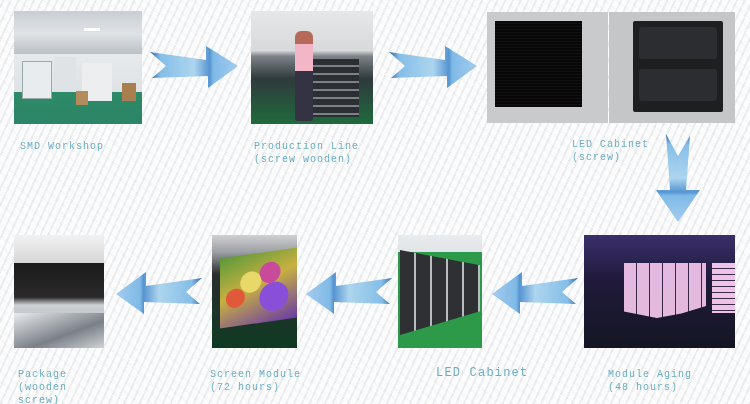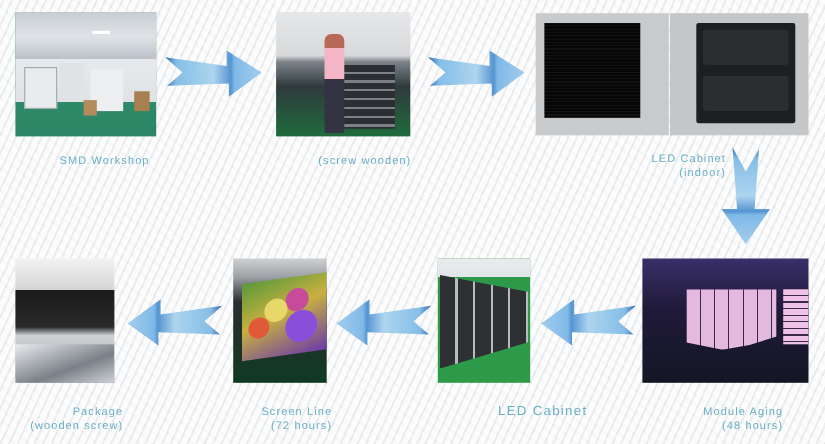--- a/index.html
+++ b/index.html
@@ -6,23 +6,23 @@
   body {
     width: 750px; height: 404px; position: relative; overflow: hidden;
     background: #f4f5f6;
     background-image:
       repeating-linear-gradient(115deg, rgba(255,255,255,0.7) 0 2px, rgba(225,228,232,0.5) 2px 4px, rgba(255,255,255,0.6) 4px 7px),
       repeating-linear-gradient(40deg, rgba(235,237,240,0.5) 0 3px, rgba(255,255,255,0.4) 3px 8px);
     font-family: "DejaVu Sans", sans-serif;
   }
   .photo { position: absolute; overflow: hidden; }
   .label {
-    position: absolute; text-align: right; color: #6aaec4;
+    position: absolute; text-align: left; color: #6aaec4;
     font-size: 10px; letter-spacing: 1px; line-height: 13px;
-    font-family: Liberation Sans, sans-serif;
+    font-family: Liberation Mono, monospace;
   }
   .label.big { font-size: 12px; letter-spacing: 1.2px; }
   .label span { display: block; }
   .arrow { position: absolute; }
 
   
   #p-smd {
     left: 14px; top: 11px; width: 128px; height: 113px;
     background:
       linear-gradient(180deg, #c9ced4 0%, #dfe3e7 20%, #b9c0c6 38%, transparent 38%),
@@ -146,39 +146,40 @@
 
 <svg class="arrow" style="left:148px; top:44px;" width="92" height="48" viewBox="0 0 92 48">
   <path d="M2 8 L58 16 L58 2 L90 22 L60 44 L60 32 L4 34 L18 22 Z" fill="url(#arrowGrad)" opacity="0.95"></path>
 </svg>
 
 <div class="photo" id="p-prod">
   <div class="rack"></div>
     <div class="person"></div>
 </div>
 <div class="label" style="left:254px; top:140px; width:120px;">
+  <span>Production Line</span>
   <span>(screw wooden)</span>
 </div>
 
 <svg class="arrow" style="left:387px; top:44px;" width="92" height="48" viewBox="0 0 92 48">
   <path d="M2 8 L58 16 L58 2 L90 22 L60 44 L60 32 L4 34 L18 22 Z" fill="url(#arrowGrad)" opacity="0.95"></path>
 </svg>
 
 <div class="photo" id="p-mod-front">
   <div class="grid"></div>
 </div>
 <div class="photo" id="p-mod-back">
   <div class="board">
       <div class="b1"></div>
       <div class="b2"></div>
     </div>
 </div>
 <div class="label" style="left:572px; top:138px; width:88px;">
   <span>LED Cabinet</span>
-  <span>(indoor)</span>
+  <span>(screw)</span>
 </div>
 
 <svg class="arrow" style="left:654px; top:132px;" width="50" height="92" viewBox="0 0 50 92">
   <defs>
     <linearGradient id="arrowGradV" x1="0" y1="0" x2="0" y2="1">
       <stop offset="0" stop-color="#2a5fa8"></stop>
       <stop offset="0.12" stop-color="#7fbbe6"></stop>
       <stop offset="0.5" stop-color="#a9d3ee"></stop>
       <stop offset="0.66" stop-color="#4d8fcf"></stop>
       <stop offset="0.7" stop-color="#79b6e6"></stop>
@@ -209,21 +210,21 @@
 </div>
 
 <svg class="arrow" style="left:304px; top:270px;" width="90" height="46" viewBox="0 0 90 46" transform="scale(-1,1)">
   <path d="M2 8 L58 16 L58 2 L88 24 L60 44 L60 32 L4 34 L18 22 Z" fill="url(#arrowGrad)" opacity="0.95"></path>
 </svg>
 
 <div class="photo" id="p-screen">
   <div class="wall"></div>
 </div>
 <div class="label" style="left:210px; top:368px; width:92px;">
-  <span>Screen Line</span>
+  <span>Screen Module</span>
   <span>(72 hours)</span>
 </div>
 
 <svg class="arrow" style="left:114px; top:270px;" width="90" height="46" viewBox="0 0 90 46" transform="scale(-1,1)">
   <path d="M2 8 L58 16 L58 2 L88 24 L60 44 L60 32 L4 34 L18 22 Z" fill="url(#arrowGrad)" opacity="0.95"></path>
 </svg>
 
 <div class="photo" id="p-pack">
   <div class="case"></div>
 </div>

